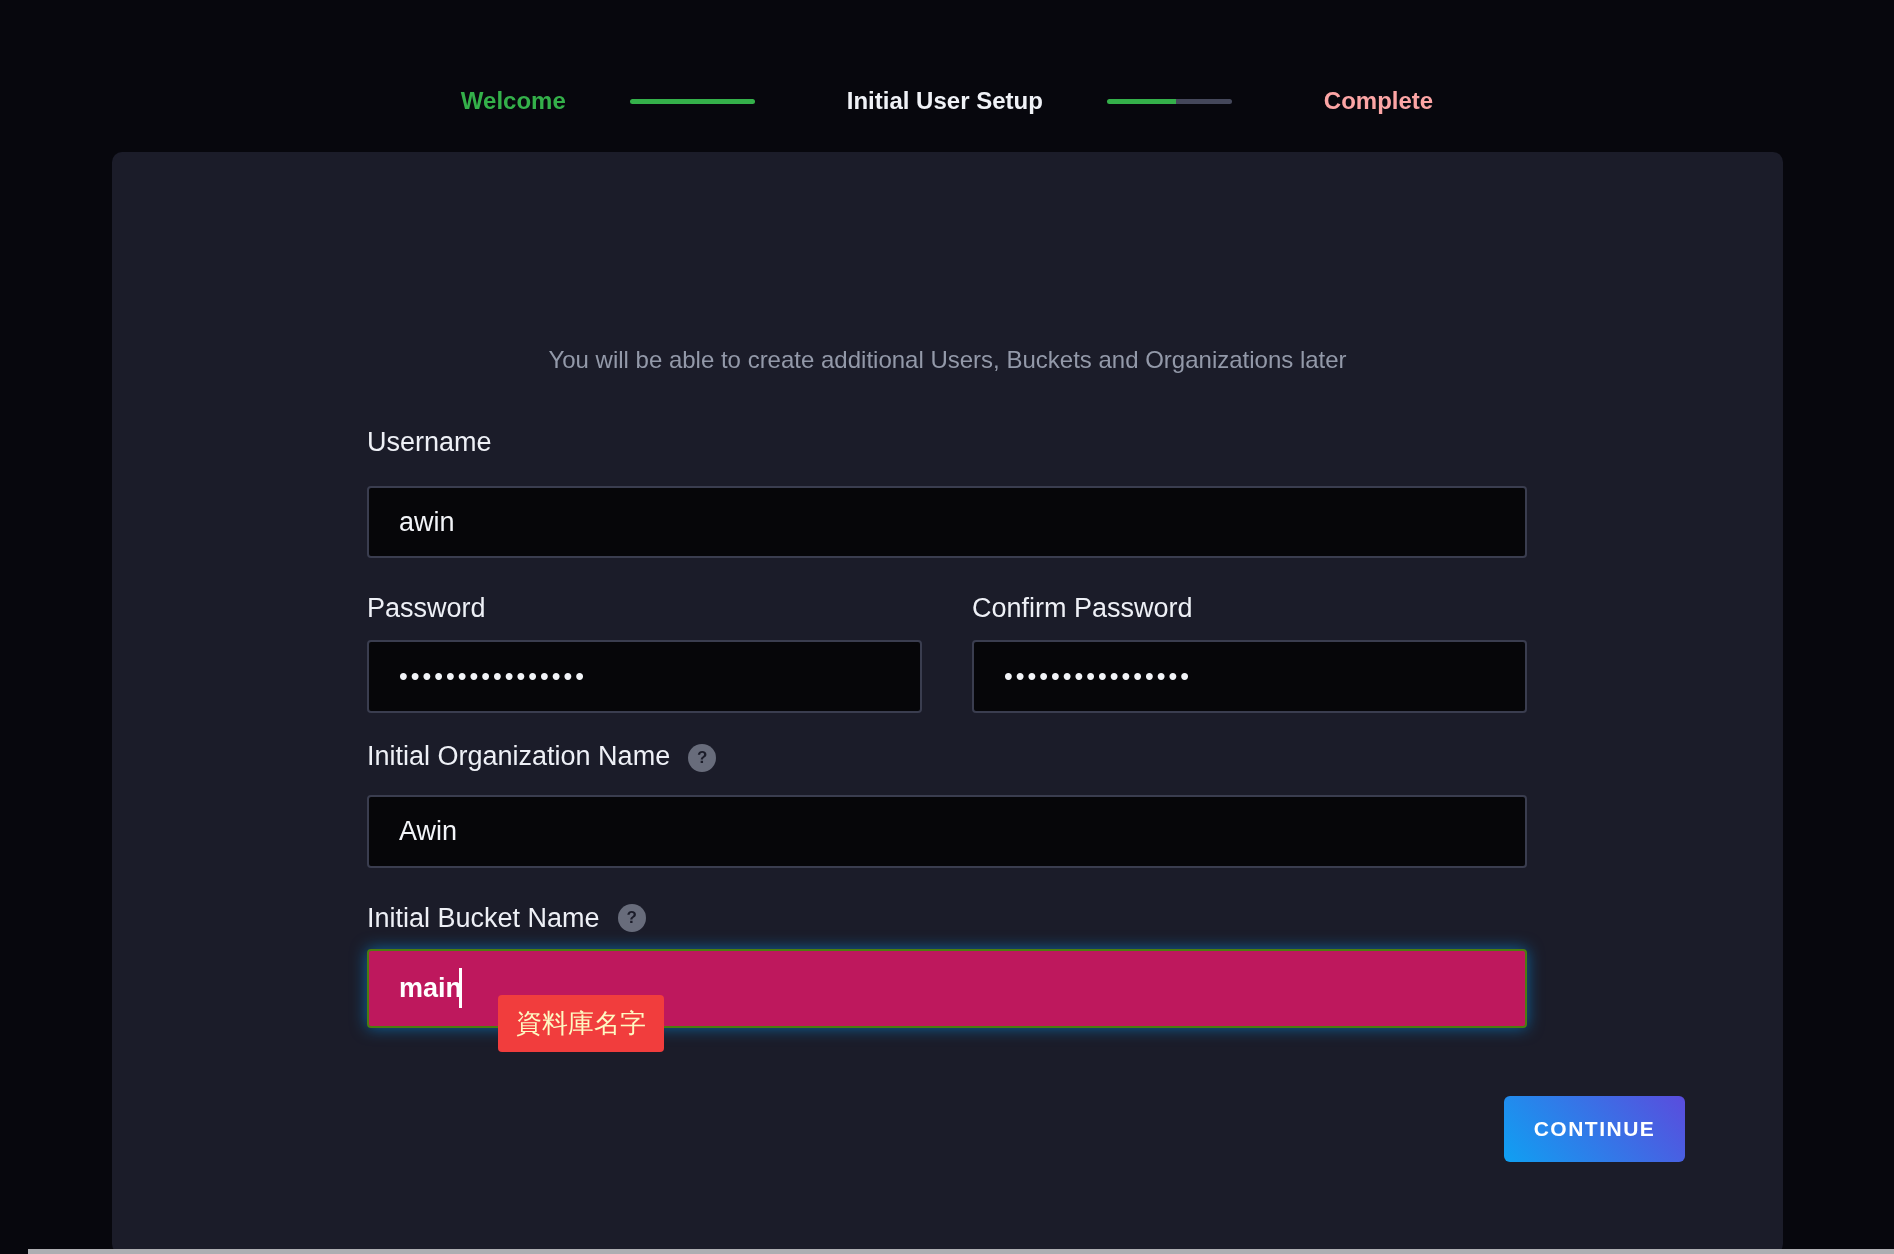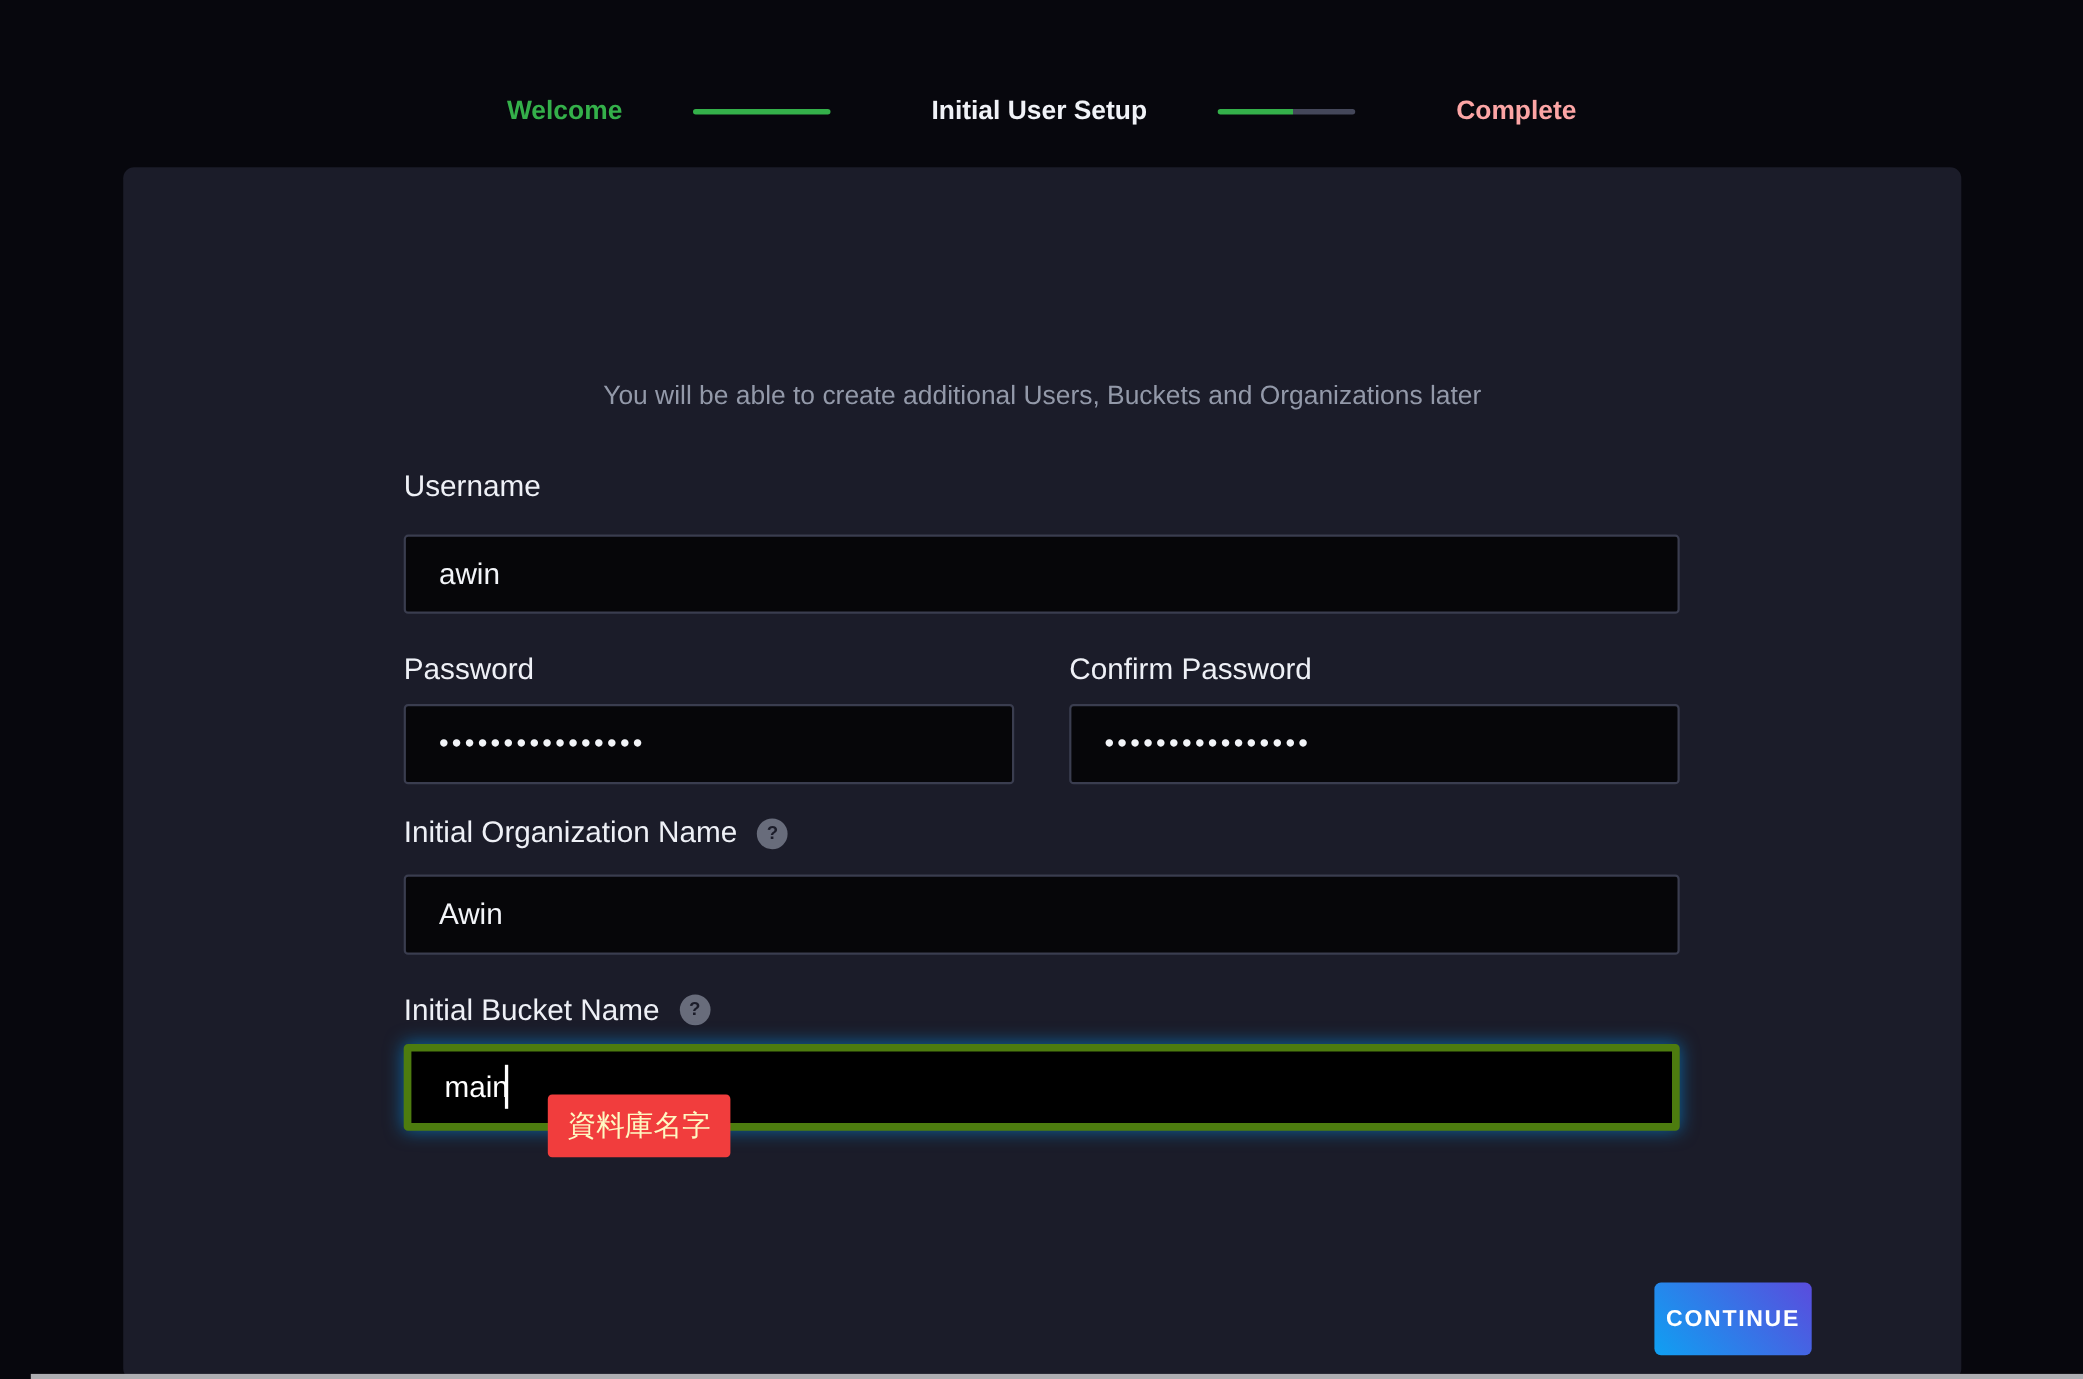--- a/index.html
+++ b/index.html
@@ -66,44 +66,45 @@
     border:2px solid #3a3d4f;
     border-radius:4px;
     color:#f2f4f8;
     font-size:27px;
     padding:12px 30px;
     font-family:inherit;
     outline:none;
   }
   .password-input { font-size:25px; letter-spacing:3px; }
   .focused {
-    background:#000000;
-    border:7px solid #4d7c0f;
+    background:#be185d;
+    border:2px solid #4d7c0f;
     box-shadow:0 0 16px rgba(0,160,255,.55);
     color:#ffffff;
+    font-weight:bold;
   }
   .caret {
     position:absolute; left:347px; top:816px;
     width:3px; height:40px; background:#ffffff; z-index:3;
   }
 
   
   .tooltip {
     position:absolute; left:386px; top:843px;
     width:166px; height:57px;
     background:#f13d3d; color:#fef9c3;
     font-size:26px;
     display:flex; align-items:center; justify-content:center;
     border-radius:4px; z-index:5;
   }
 
   
   .continue-btn {
-    position:absolute; left:1392px; top:1014px;
-    width:143px; height:66px;
+    position:absolute; left:1392px; top:944px;
+    width:181px; height:66px;
     border:none; border-radius:6px;
     background:linear-gradient(50deg,#0fa0f2 0%,#5a4cdd 100%);
     color:#ffffff; font-size:21px; font-weight:700; letter-spacing:1.5px;
     font-family:inherit;
     cursor:pointer;
   }
 
   
   .bottom-strip {
     position:absolute; left:28px; right:0; bottom:0;

